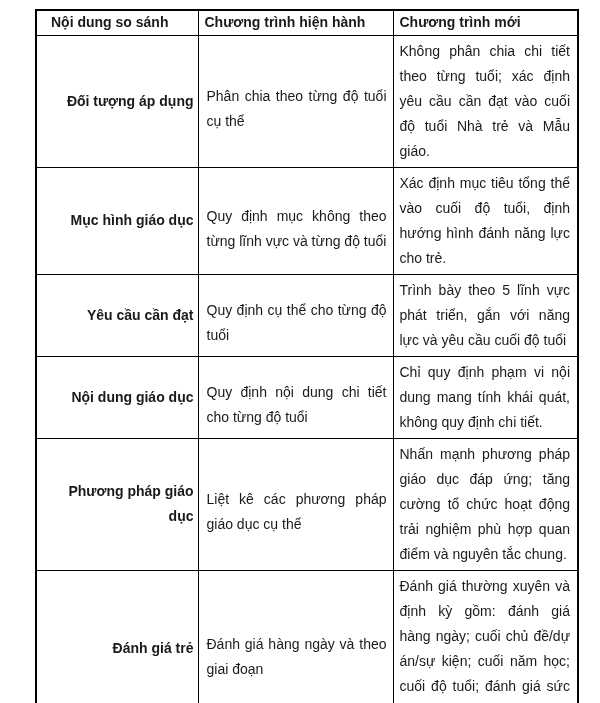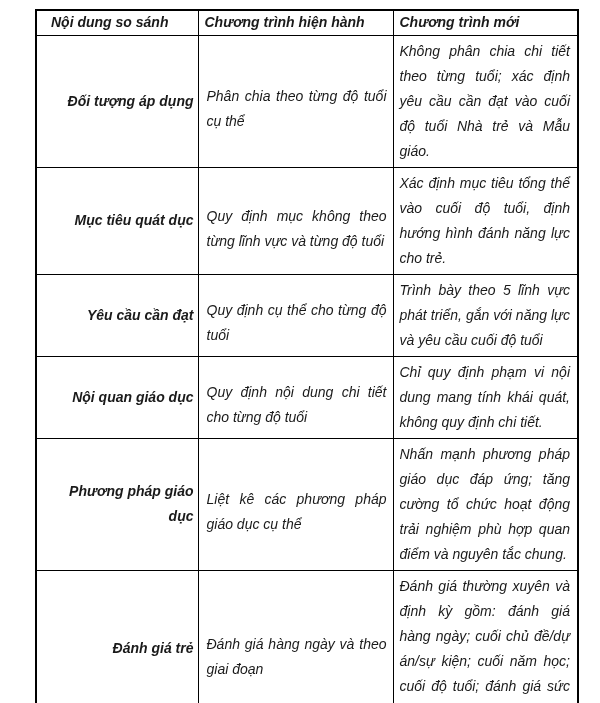--- a/index.html
+++ b/index.html
@@ -7,21 +7,20 @@
     width: 600px;
     background: #ffffff;
     font-family: "Liberation Sans", "DejaVu Sans", sans-serif;
     color: #1a1a1a;
   }
   .page {
     width: 520px;
     height: 703px;
     background: #ffffff;
     position: relative;
-    font-style: italic;
   }
   table.compare {
     position: absolute;
     left: 35px;
     top: 9px;
     width: 542px;
     border-collapse: collapse;
     table-layout: fixed;
     border: 2px solid #000000;
     background: #ffffff;
@@ -88,31 +87,31 @@
         <th>Chương trình mới</th>
       </tr>
     </thead>
     <tbody>
       <tr>
         <td class="c1">Đối tượng áp dụng</td>
         <td class="c2">Phân chia theo từng độ tuổi cụ thể</td>
         <td class="c3">Không phân chia chi tiết theo từng tuổi; xác định yêu cầu cần đạt vào cuối độ tuổi Nhà trẻ và Mẫu giáo.</td>
       </tr>
       <tr>
-        <td class="c1">Mục tiêu quát dục</td>
+        <td class="c1">Mục hình giáo dục</td>
         <td class="c2">Quy định mục không theo từng lĩnh vực và từng độ tuổi</td>
         <td class="c3">Xác định mục tiêu tổng thể vào cuối độ tuổi, định hướng hình đánh năng lực cho trẻ.</td>
       </tr>
       <tr>
         <td class="c1">Yêu cầu cần đạt</td>
         <td class="c2">Quy định cụ thể cho từng độ tuổi</td>
         <td class="c3">Trình bày theo 5 lĩnh vực phát triển, gắn với năng lực và yêu cầu cuối độ tuổi</td>
       </tr>
       <tr>
-        <td class="c1">Nội quan giáo dục</td>
+        <td class="c1">Nội dung giáo dục</td>
         <td class="c2">Quy định nội dung chi tiết cho từng độ tuổi</td>
         <td class="c3">Chỉ quy định phạm vi nội dung mang tính khái quát, không quy định chi tiết.</td>
       </tr>
       <tr>
         <td class="c1">Phương pháp giáo dục</td>
         <td class="c2">Liệt kê các phương pháp giáo dục cụ thể</td>
         <td class="c3">Nhấn mạnh phương pháp giáo dục đáp ứng; tăng cường tổ chức hoạt động trải nghiệm phù hợp quan điểm và nguyên tắc chung.</td>
       </tr>
       <tr>
         <td class="c1">Đánh giá trẻ</td>

